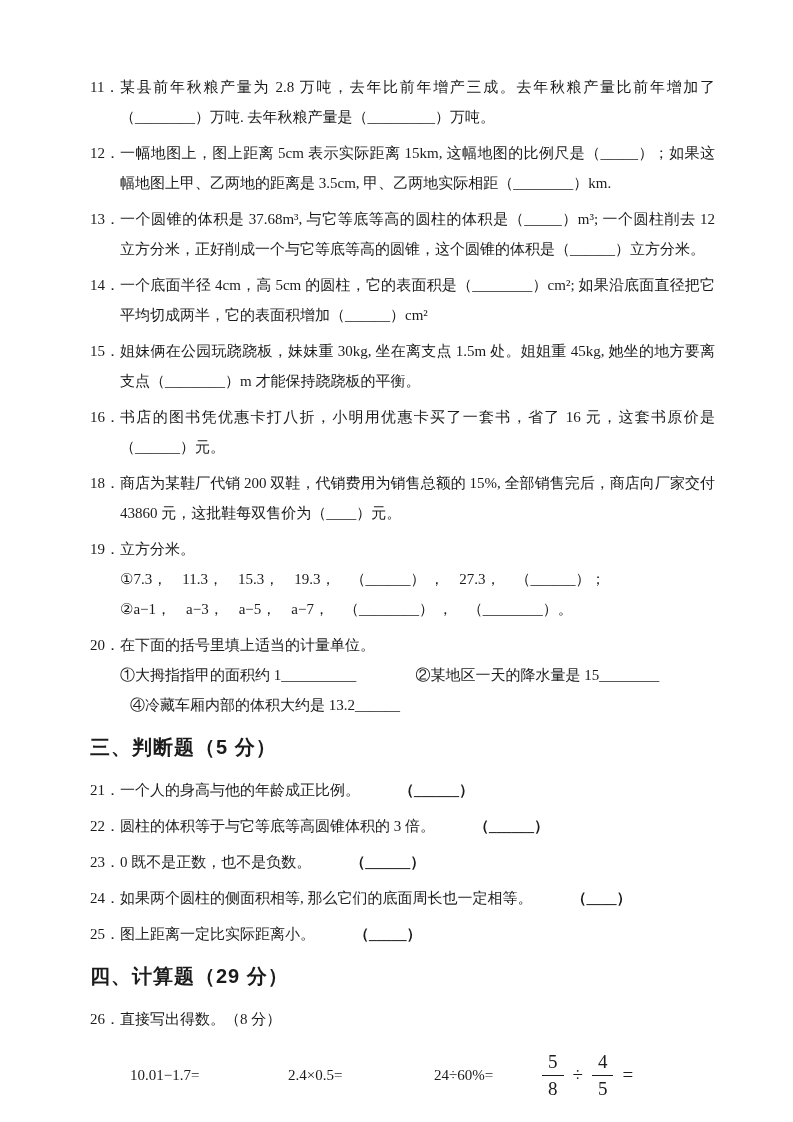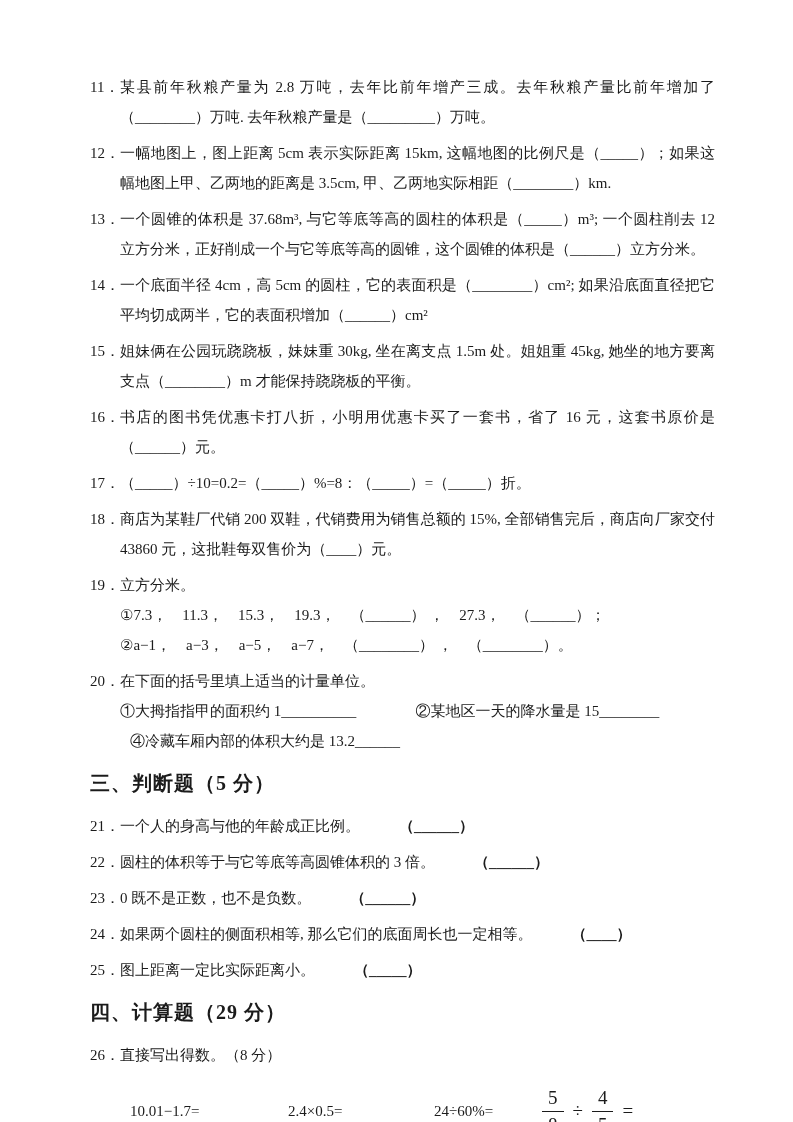--- a/index.html
+++ b/index.html
@@ -21,21 +21,21 @@
     line-height: 2.0;
     margin-bottom: 6px;
   }
   .qnum { flex: 0 0 30px; white-space: nowrap; }
   .qtext { flex: 1; text-align: justify; }
   .subline { text-align: left; }
   .grid-row { display: flex; }
   .g-left { width: 48%; }
   .g-right { flex: 1; margin-left: 10px; }
   h2.section {
-    font-family: Liberation Serif, serif;
+    font-family: Liberation Sans, sans-serif;
     font-weight: bold;
     font-size: 20px;
     margin: 14px 0 14px 0;
     letter-spacing: 1px;
   }
   .judge .ans { margin-left: 2.6em; font-weight: bold; }
   .exprs {
     display: flex;
     align-items: center;
     margin: 8px 0 0 10px;
@@ -80,24 +80,20 @@
     <span class="qnum">14．</span>
     <span class="qtext">一个底面半径 4cm，高 5cm 的圆柱，它的表面积是（________）cm²; 如果沿底面直径把它平均切成两半，它的表面积增加（______）cm²</span>
   </div>
   <div class="q">
     <span class="qnum">15．</span>
     <span class="qtext">姐妹俩在公园玩跷跷板，妹妹重 30kg, 坐在离支点 1.5m 处。姐姐重 45kg, 她坐的地方要离支点（________）m 才能保持跷跷板的平衡。</span>
   </div>
   <div class="q">
     <span class="qnum">16．</span>
     <span class="qtext">书店的图书凭优惠卡打八折，小明用优惠卡买了一套书，省了 16 元，这套书原价是（______）元。</span>
-  </div>
-  <div class="q">
-    <span class="qnum">17．</span>
-    <span class="qtext">（_____）÷10=0.2=（_____）%=8：（_____）=（_____）折。</span>
   </div>
   <div class="q">
     <span class="qnum">18．</span>
     <span class="qtext">商店为某鞋厂代销 200 双鞋，代销费用为销售总额的 15%, 全部销售完后，商店向厂家交付 43860 元，这批鞋每双售价为（____）元。</span>
   </div>
 
   <div class="q">
     <span class="qnum">19．</span>
     <span class="qtext">
       <div class="subline">立方分米。</div>

